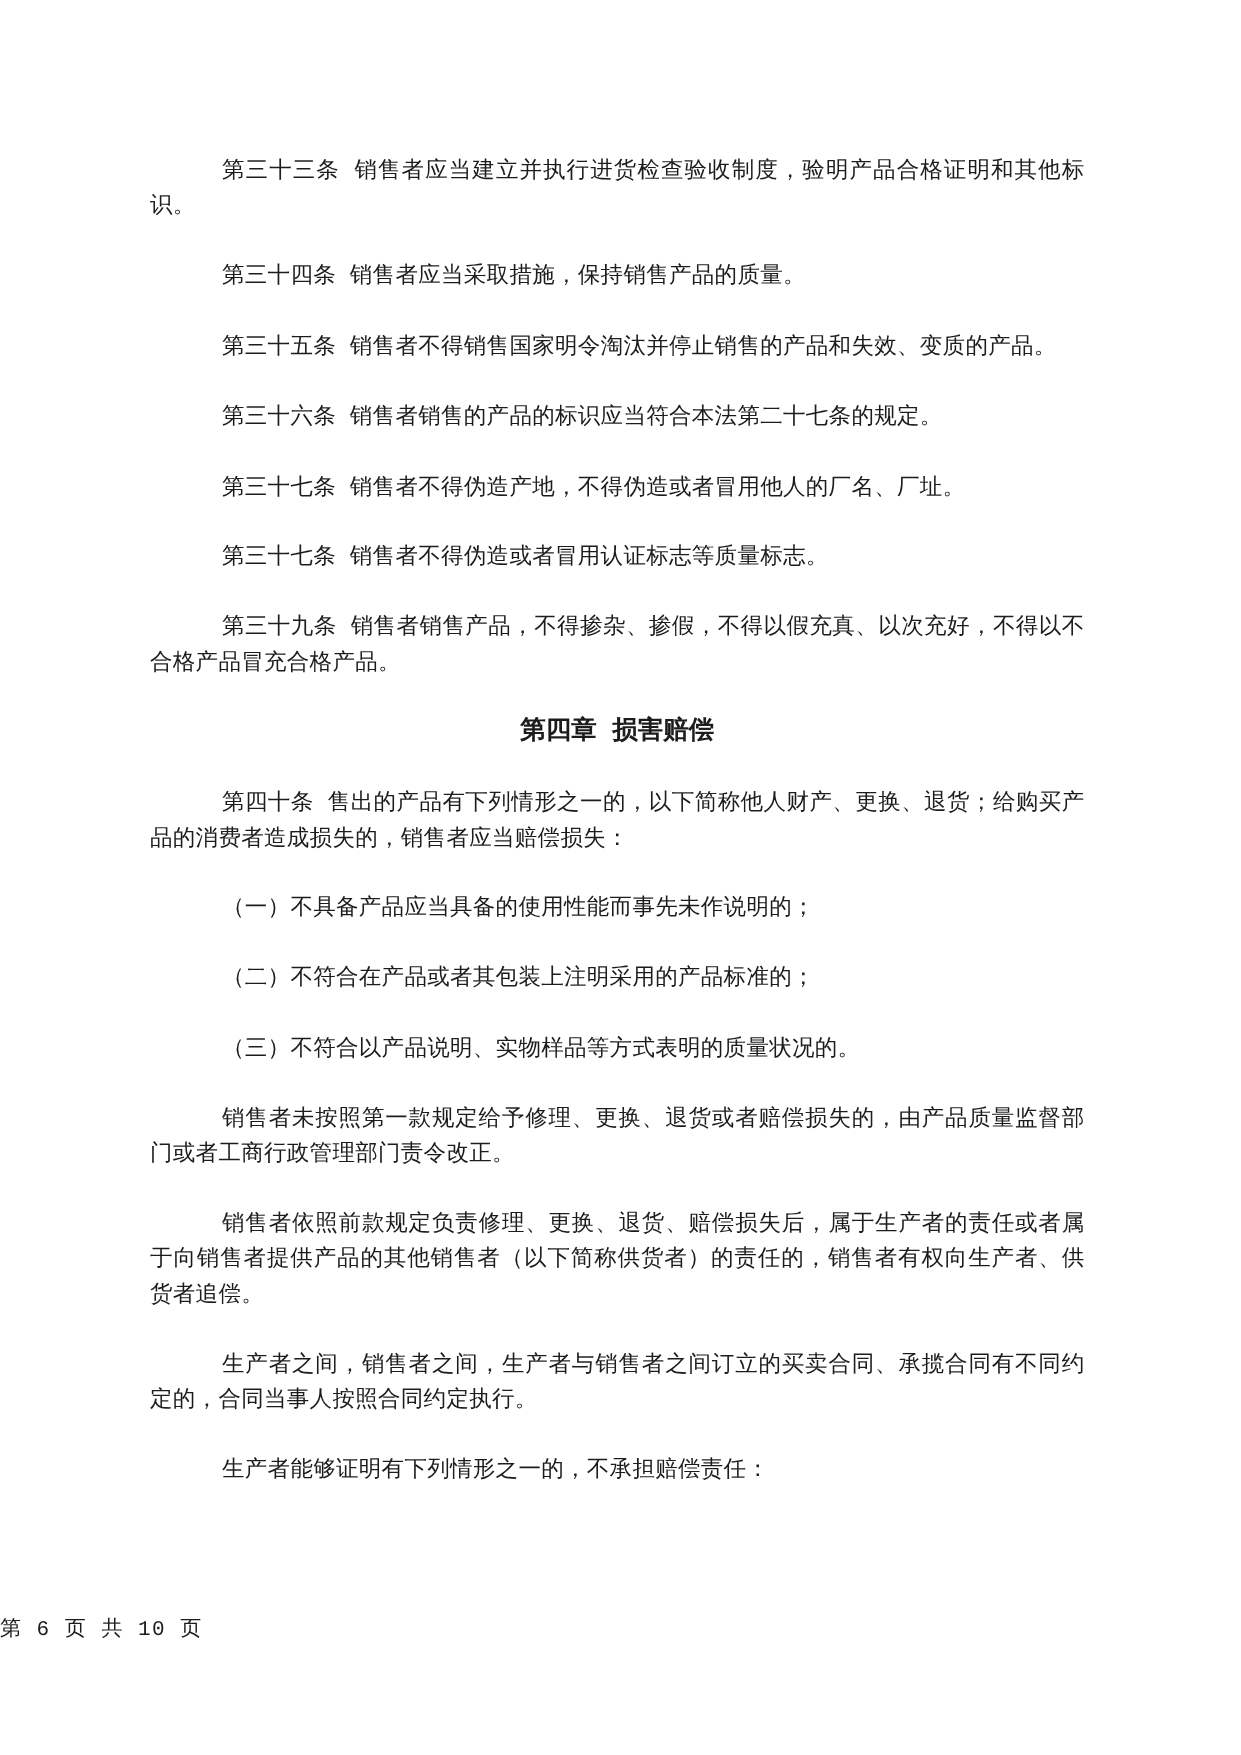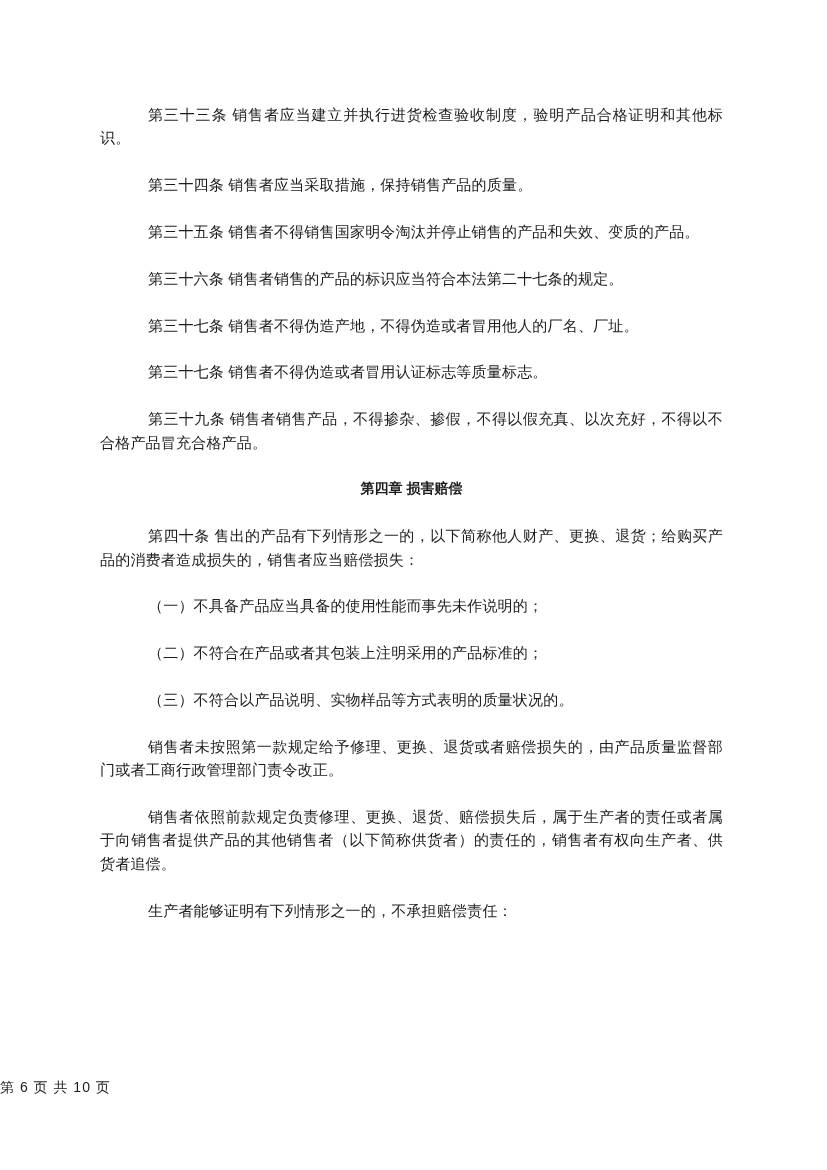--- a/index.html
+++ b/index.html
@@ -6,36 +6,36 @@
     margin: 0;
     padding: 0;
     background: #ffffff;
   }
   .page {
     position: relative;
     width: 827px;
     height: 1170px;
     background: #ffffff;
     overflow: hidden;
-    font-family: Liberation Sans, sans-serif;
+    font-family: Liberation Mono, monospace;
     color: #1c1c1c;
   }
   .content {
     padding: 103px 104px 0 100px;
   }
   .para {
     font-size: 15px;
     line-height: 23.4px;
     margin: 0 0 23.4px 0;
     text-indent: 48px;
     text-align: justify;
     letter-spacing: 0.2px;
   }
   .chapter-heading {
-    font-size: 14px;
+    font-size: 17px;
     font-weight: bold;
     line-height: 23.4px;
     margin: 0 0 23.4px 0;
     text-align: center;
     text-indent: 0;
   }
   .footer {
     position: absolute;
     top: 1078px;
     left: 0;
@@ -59,16 +59,17 @@
       <p class="para">第三十七条 销售者不得伪造产地，不得伪造或者冒用他人的厂名、厂址。</p>
       <p class="para">第三十七条 销售者不得伪造或者冒用认证标志等质量标志。</p>
       <p class="para">第三十九条 销售者销售产品，不得掺杂、掺假，不得以假充真、以次充好，不得以不合格产品冒充合格产品。</p>
       <h2 class="chapter-heading">第四章 损害赔偿</h2>
       <p class="para">第四十条 售出的产品有下列情形之一的，以下简称他人财产、更换、退货；给购买产品的消费者造成损失的，销售者应当赔偿损失：</p>
       <p class="para">（一）不具备产品应当具备的使用性能而事先未作说明的；</p>
       <p class="para">（二）不符合在产品或者其包装上注明采用的产品标准的；</p>
       <p class="para">（三）不符合以产品说明、实物样品等方式表明的质量状况的。</p>
       <p class="para">销售者未按照第一款规定给予修理、更换、退货或者赔偿损失的，由产品质量监督部门或者工商行政管理部门责令改正。</p>
       <p class="para">销售者依照前款规定负责修理、更换、退货、赔偿损失后，属于生产者的责任或者属于向销售者提供产品的其他销售者（以下简称供货者）的责任的，销售者有权向生产者、供货者追偿。</p>
+      <p class="para">生产者之间，销售者之间，生产者与销售者之间订立的买卖合同、承揽合同有不同约定的，合同当事人按照合同约定执行。</p>
       <p class="para">生产者能够证明有下列情形之一的，不承担赔偿责任：</p>
     </div>
   <div class="footer">第 6 页 共 10 页</div>
 </div>
 
 </body></html>

